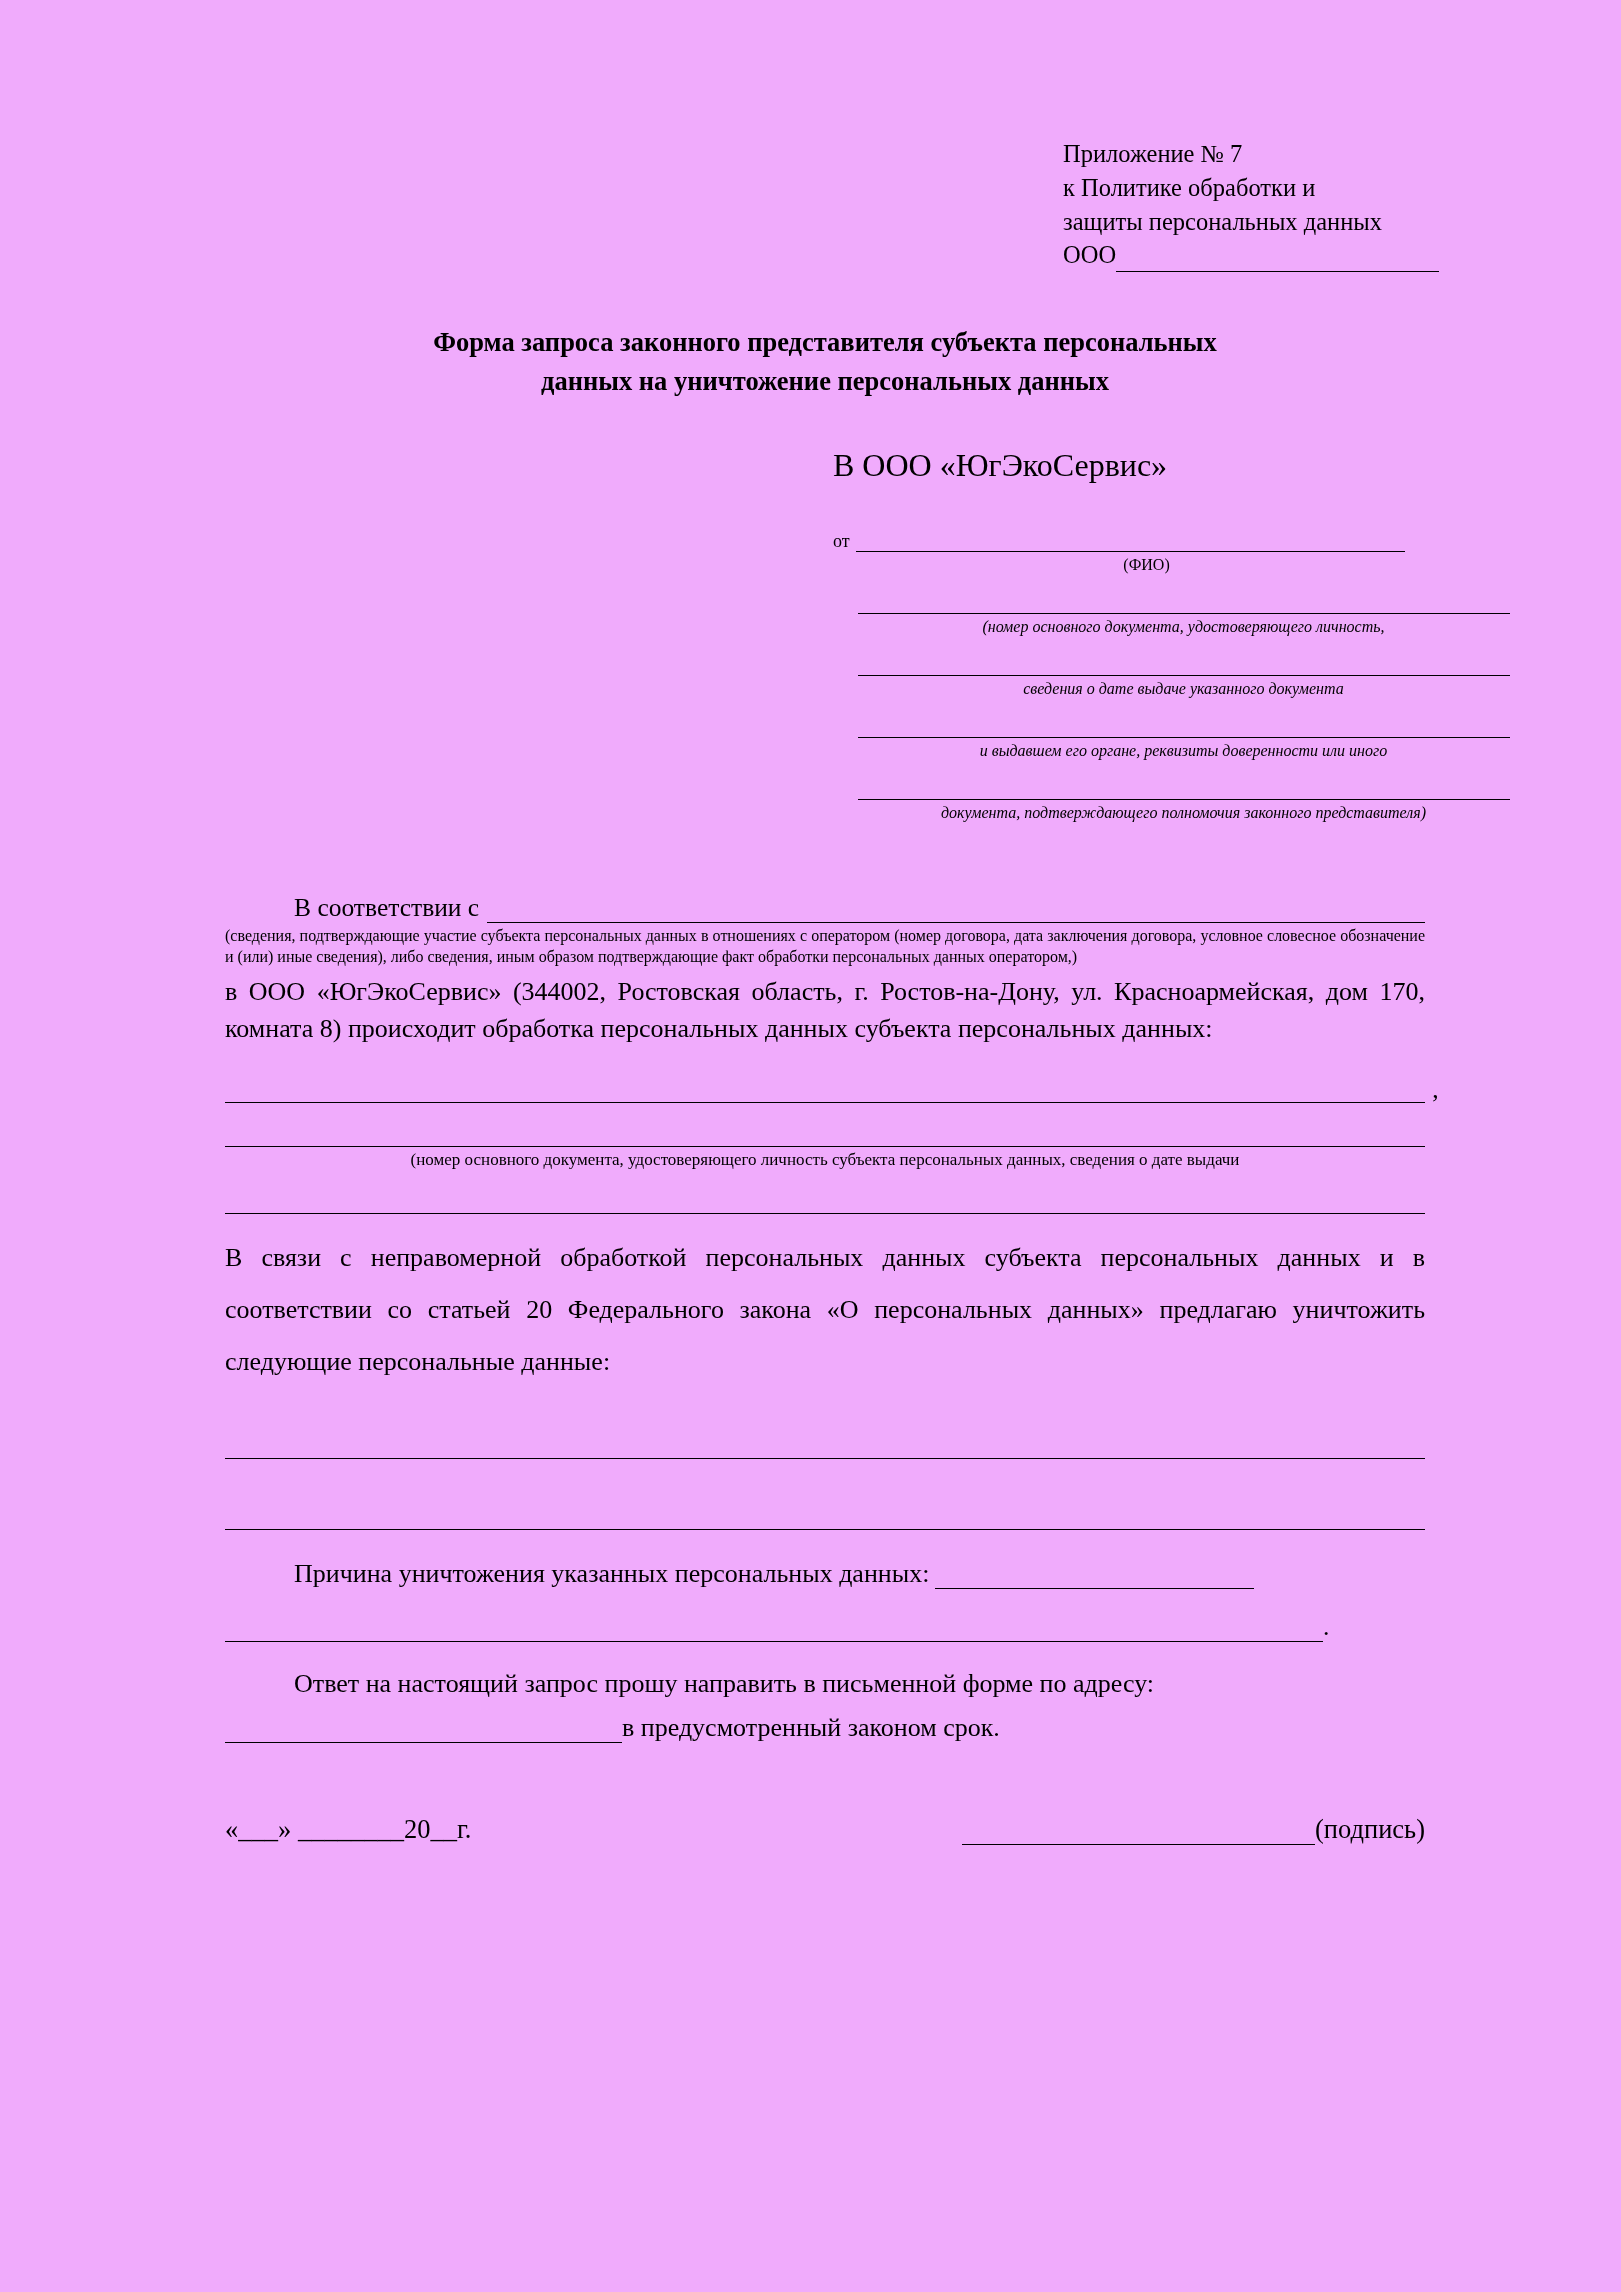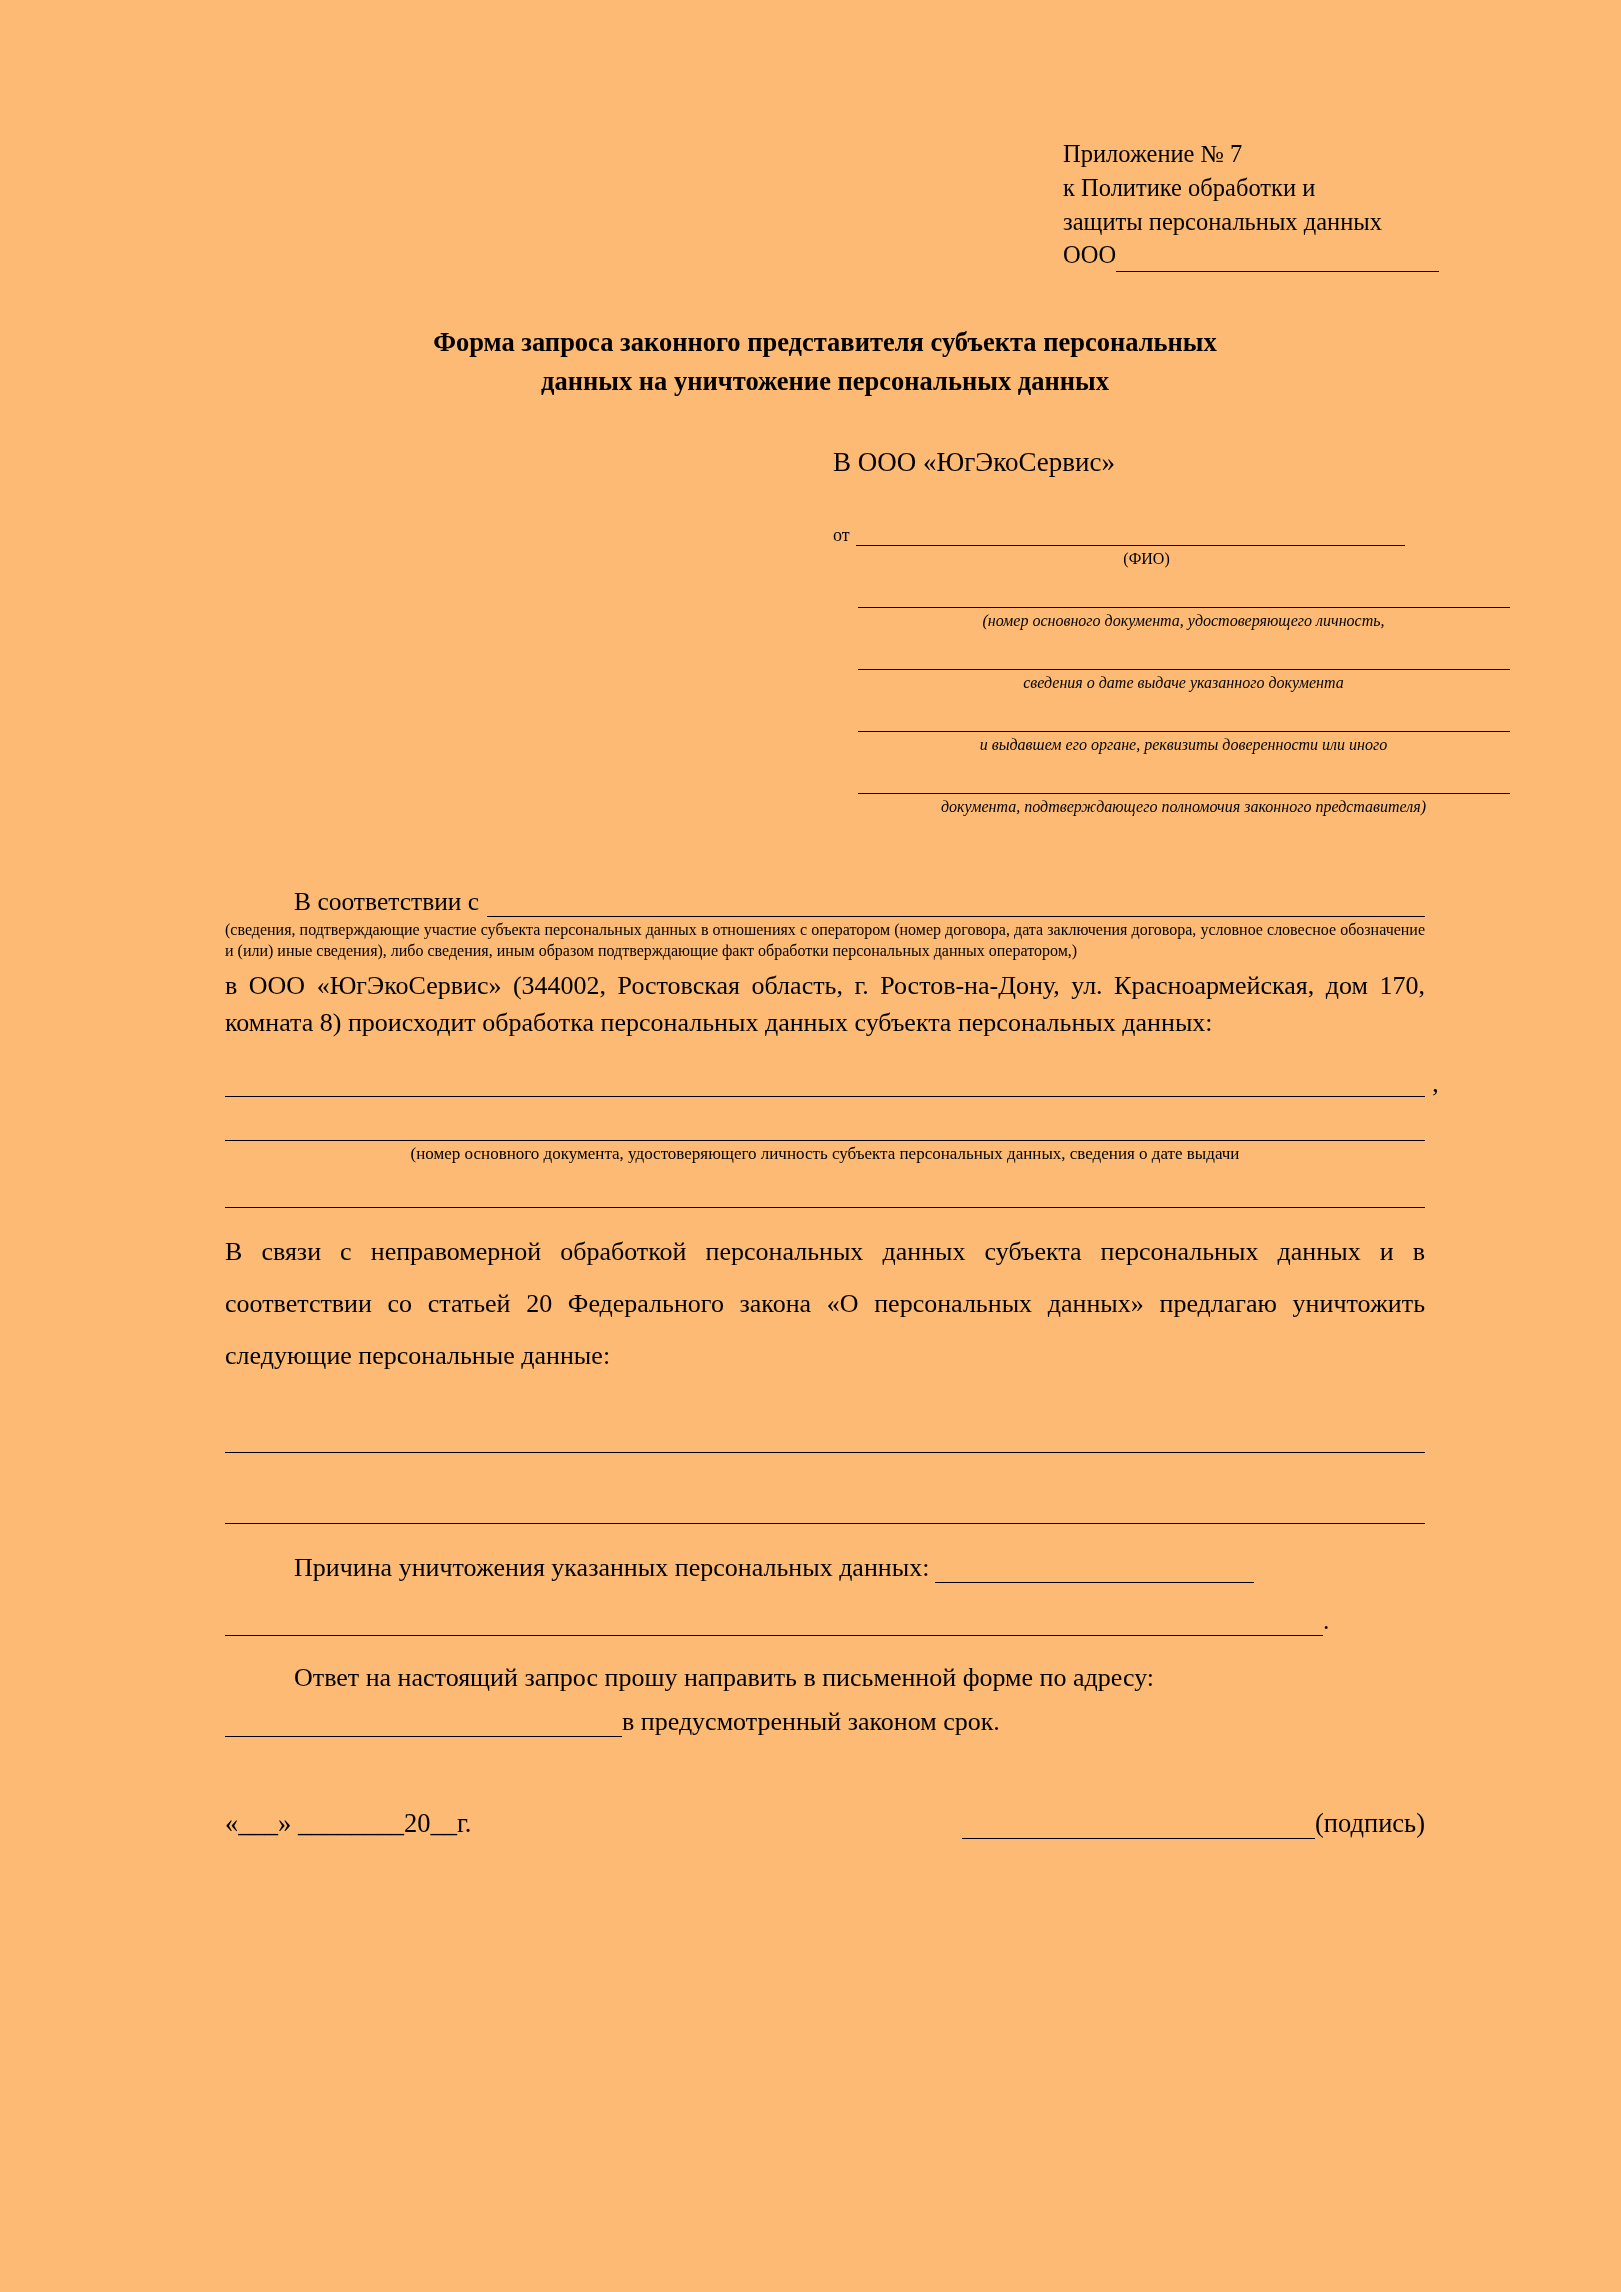--- a/index.html
+++ b/index.html
@@ -9,21 +9,21 @@
   }
   body {
     font-family: "Liberation Serif", serif;
     color: #000000;
   }
   .page {
     position: relative;
     width: 1621px;
     height: 2293px;
     margin: 0 auto;
-    background: #fdba74;
+    background: #f0abfc;
     box-sizing: border-box;
     padding: 137px 196px 0 225px;
   }
   .appendix-block {
     margin-left: 838px;
     font-size: 24.5px;
     line-height: 1.38;
     white-space: nowrap;
   }
   .appendix-block div {
@@ -42,21 +42,21 @@
     line-height: 1.45;
   }
   .title .l2 { display: block; }
 
   .addr-block {
     margin-top: 47px;
     margin-left: 608px;
     font-size: 25.5px;
   }
   .addr-to {
-    font-size: 27px;
+    font-size: 32px;
     margin-bottom: 21.6px;
   }
   .from-row {
     font-size: 18px;
     display: flex;
     align-items: flex-end;
     margin-top: 40px;
   }
   .from-row .lbl { margin-right: 5.9px; }
   .from-row .ul { width: 549px; height: 27.4px; }

